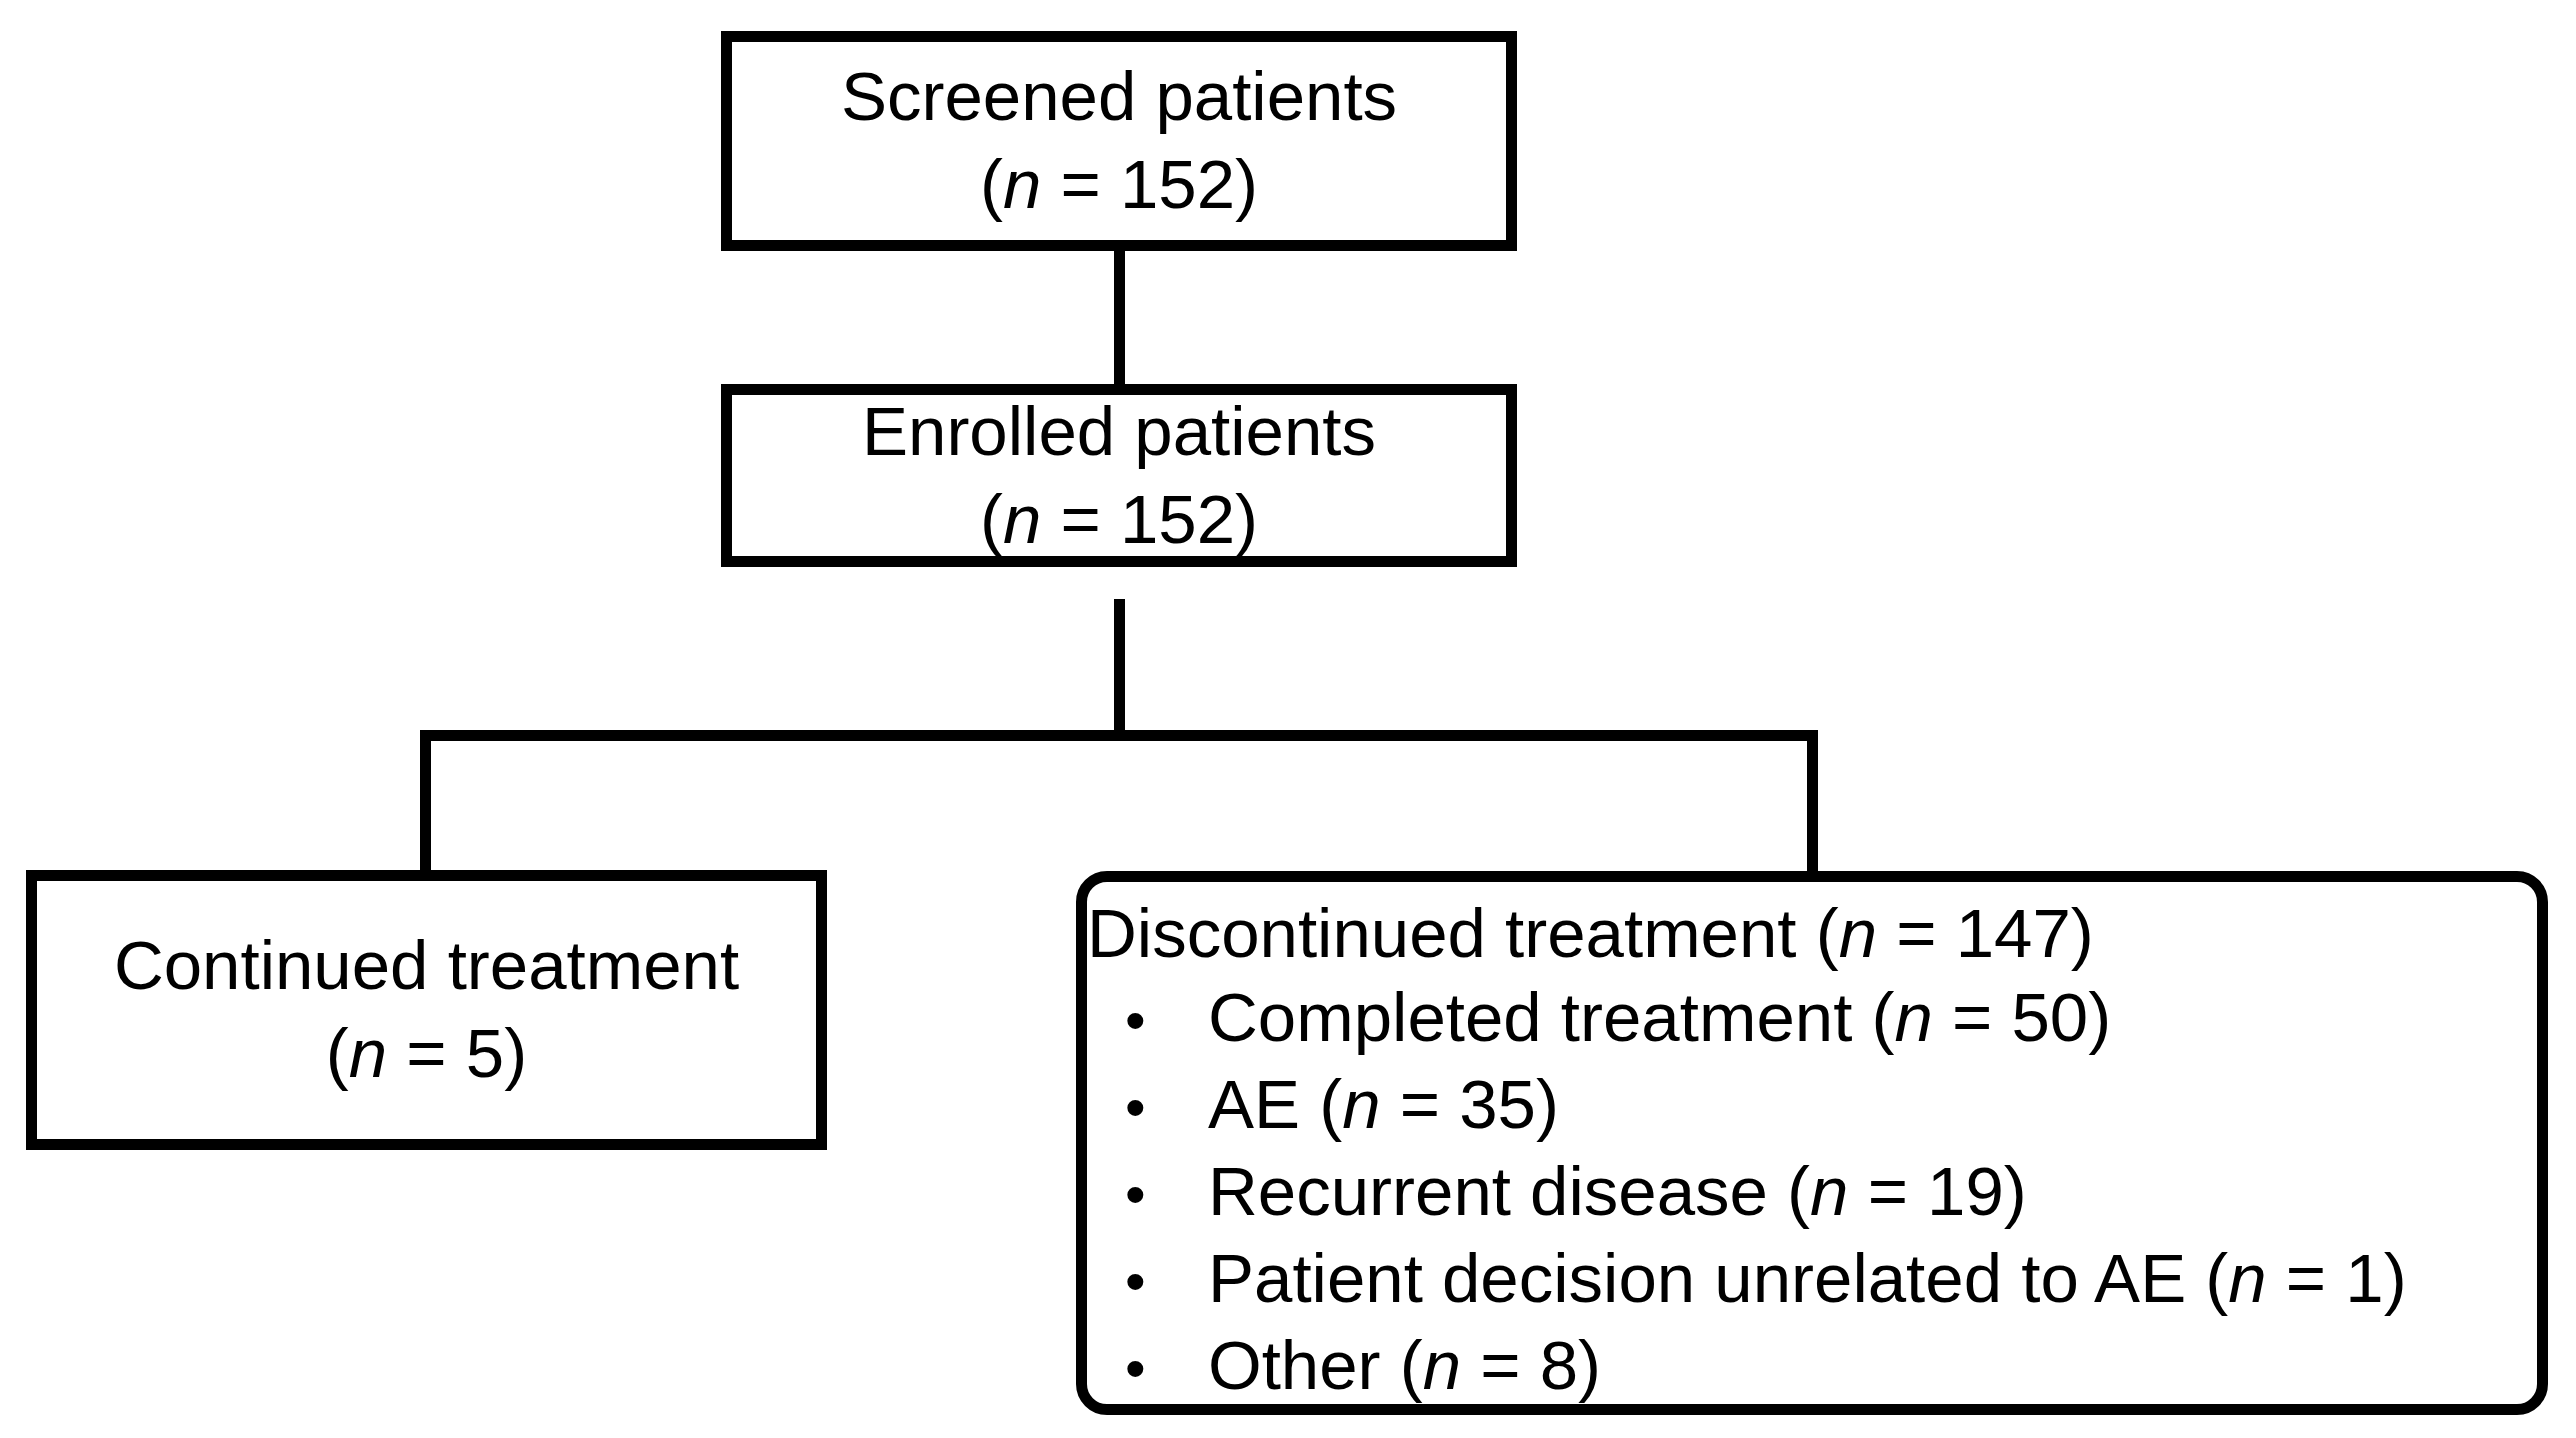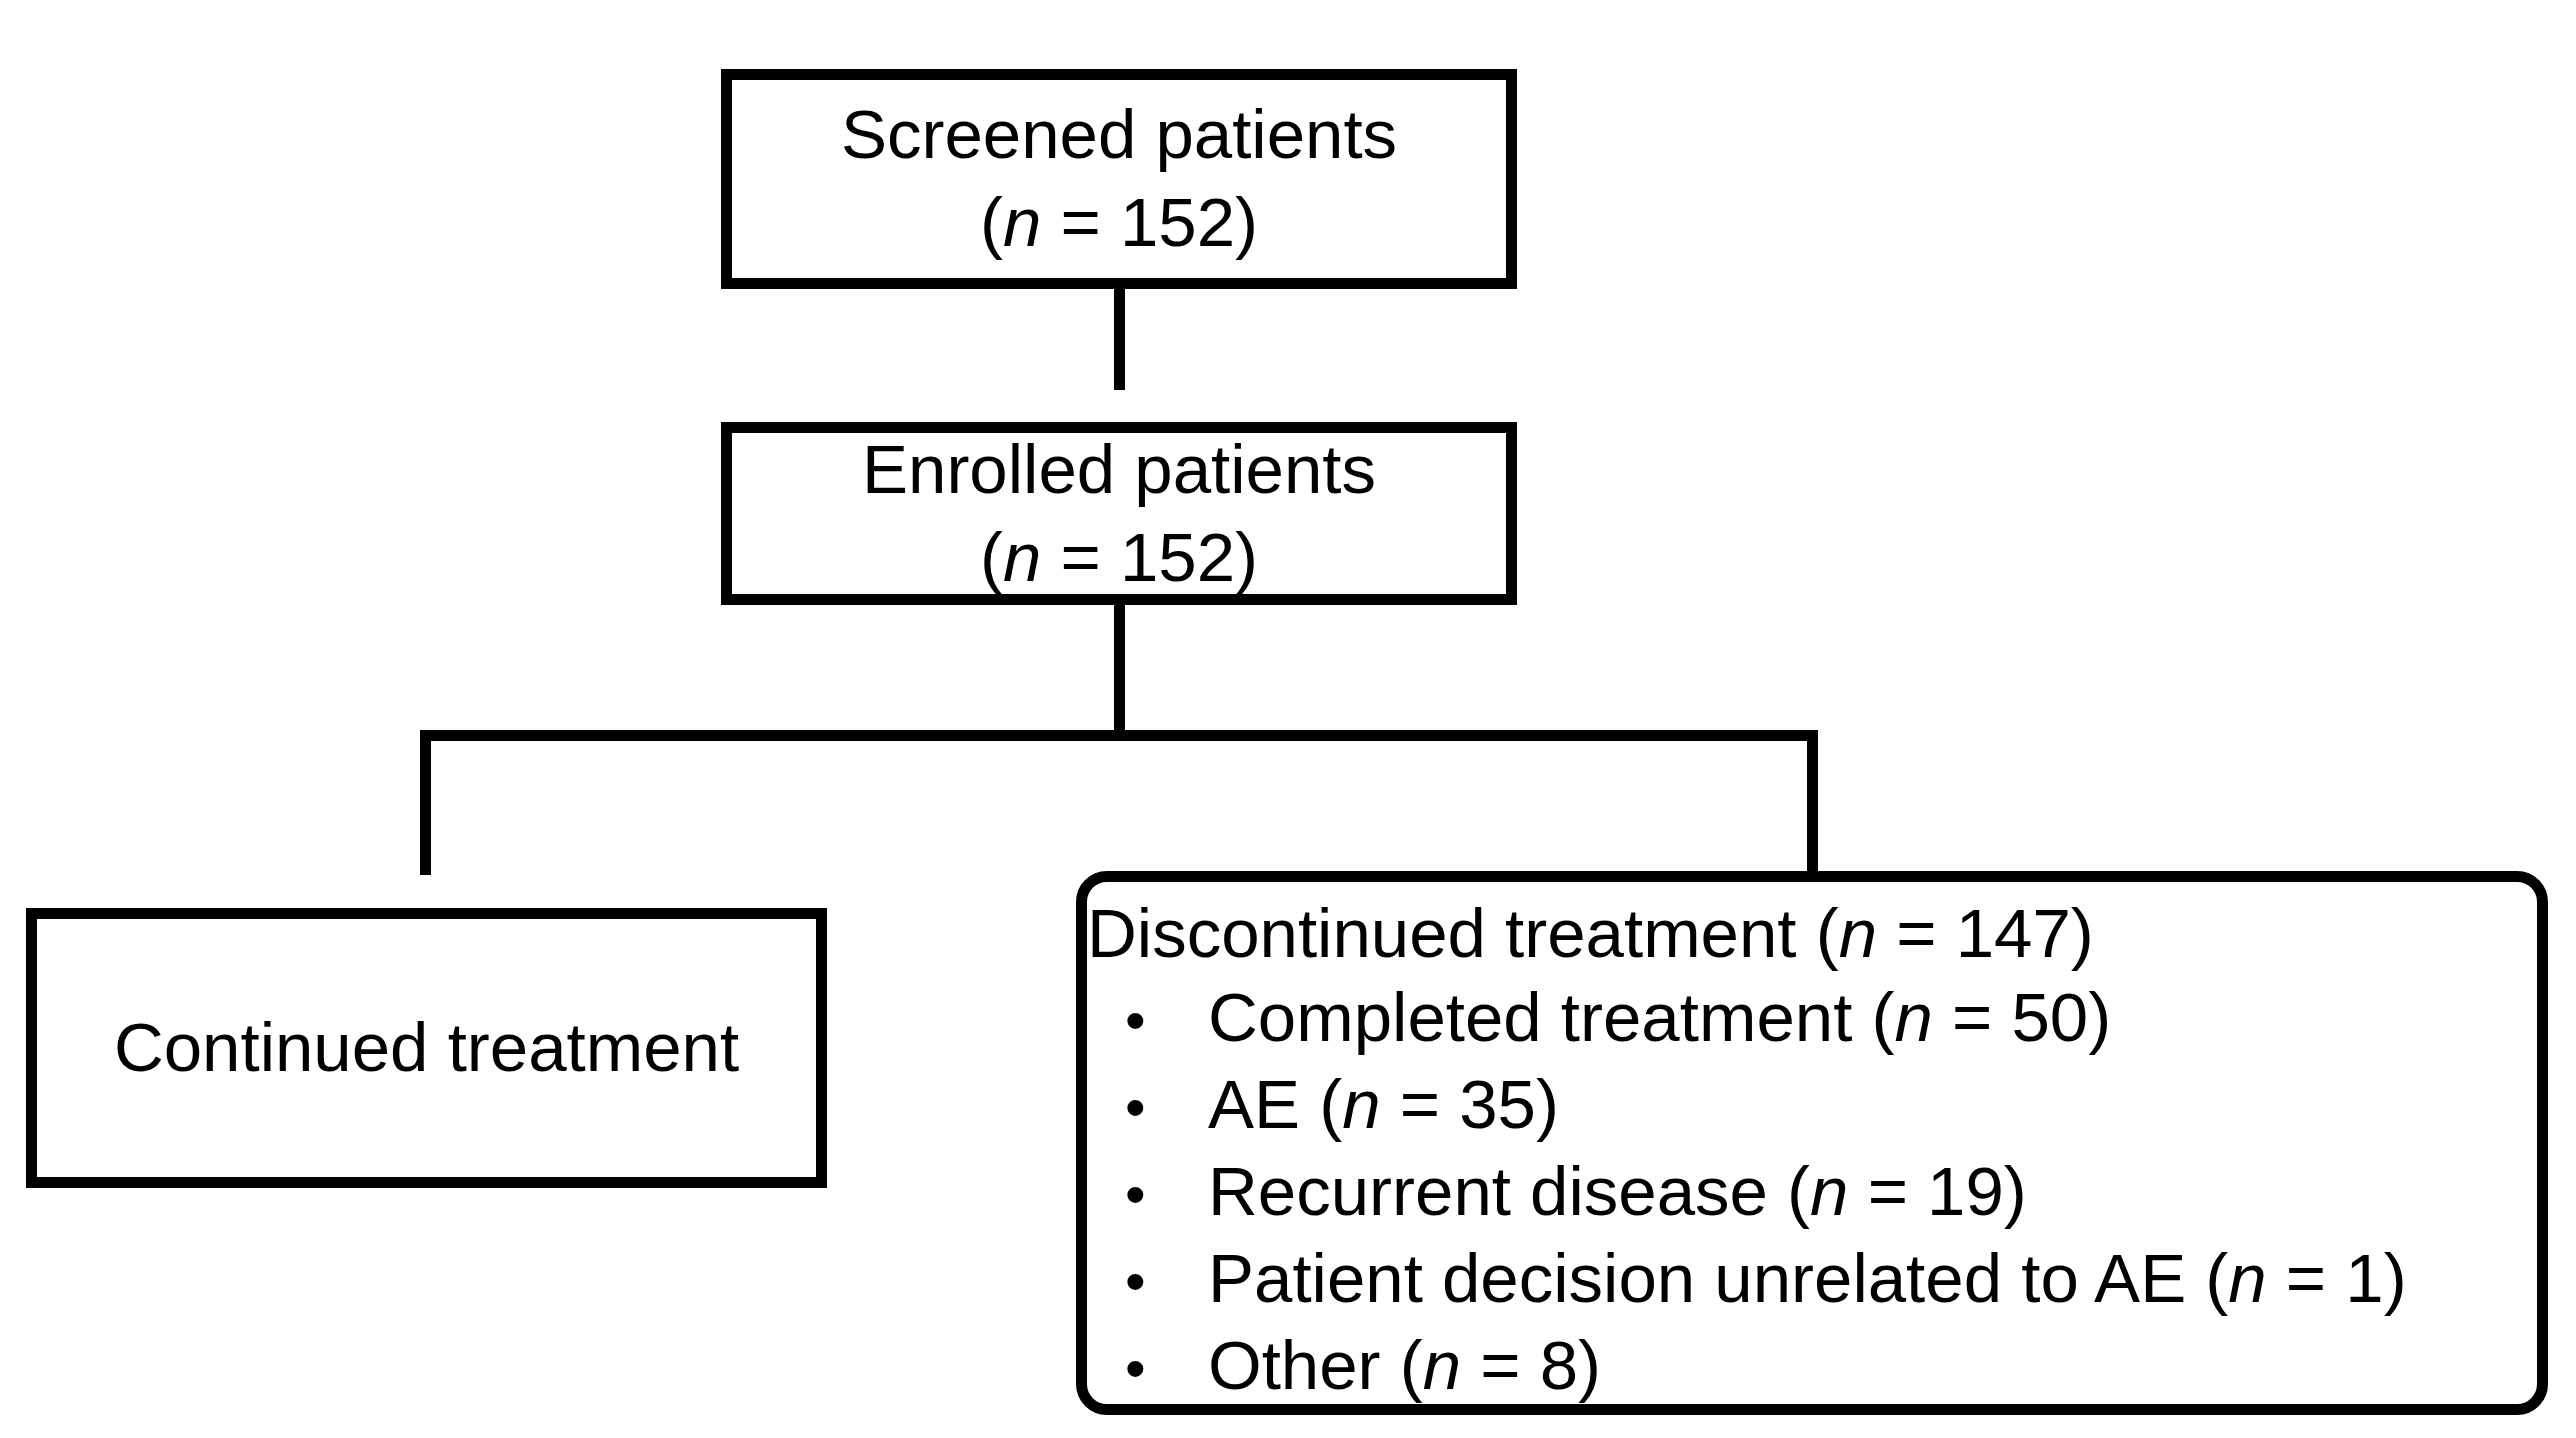--- a/index.html
+++ b/index.html
@@ -28,21 +28,20 @@
     font-size: 69px;
     line-height: 88px;
     color: #000000;
   }
   .center-box {
     display: flex;
     flex-direction: column;
     align-items: center;
     justify-content: center;
     text-align: center;
-    margin-top: 38px;
   }
   .bline {
     white-space: nowrap;
   }
   .nvar {
     font-style: italic;
   }
   .disc-box {
     display: flex;
     flex-direction: column;
@@ -87,20 +86,21 @@
     <div class="bline"><span>(</span><span class="nvar">n</span><span> = 152)</span></div>
   </div>
 
   <div class="box center-box" style="left:721px; top:384px; width:796px; height:183px;">
     <div class="bline">Enrolled patients</div>
     <div class="bline"><span>(</span><span class="nvar">n</span><span> = 152)</span></div>
   </div>
 
   <div class="box center-box" style="left:26px; top:870px; width:801px; height:280px;">
     <div class="bline">Continued treatment</div>
+    <div class="bline"><span>(</span><span class="nvar">n</span><span> = 5)</span></div>
   </div>
 
   <div class="box disc-box" style="left:1076px; top:871px; width:1472px; height:544px;">
 
     <div class="disc-header"><span>Discontinued treatment (</span><span class="nvar">n</span><span> = 147)</span></div>
 
     <div class="bullet-row">
       <span class="bullet-glyph">•</span>
       <span class="bullet-text"><span>Completed treatment (</span><span class="nvar">n</span><span> = 50)</span></span>
     </div>

